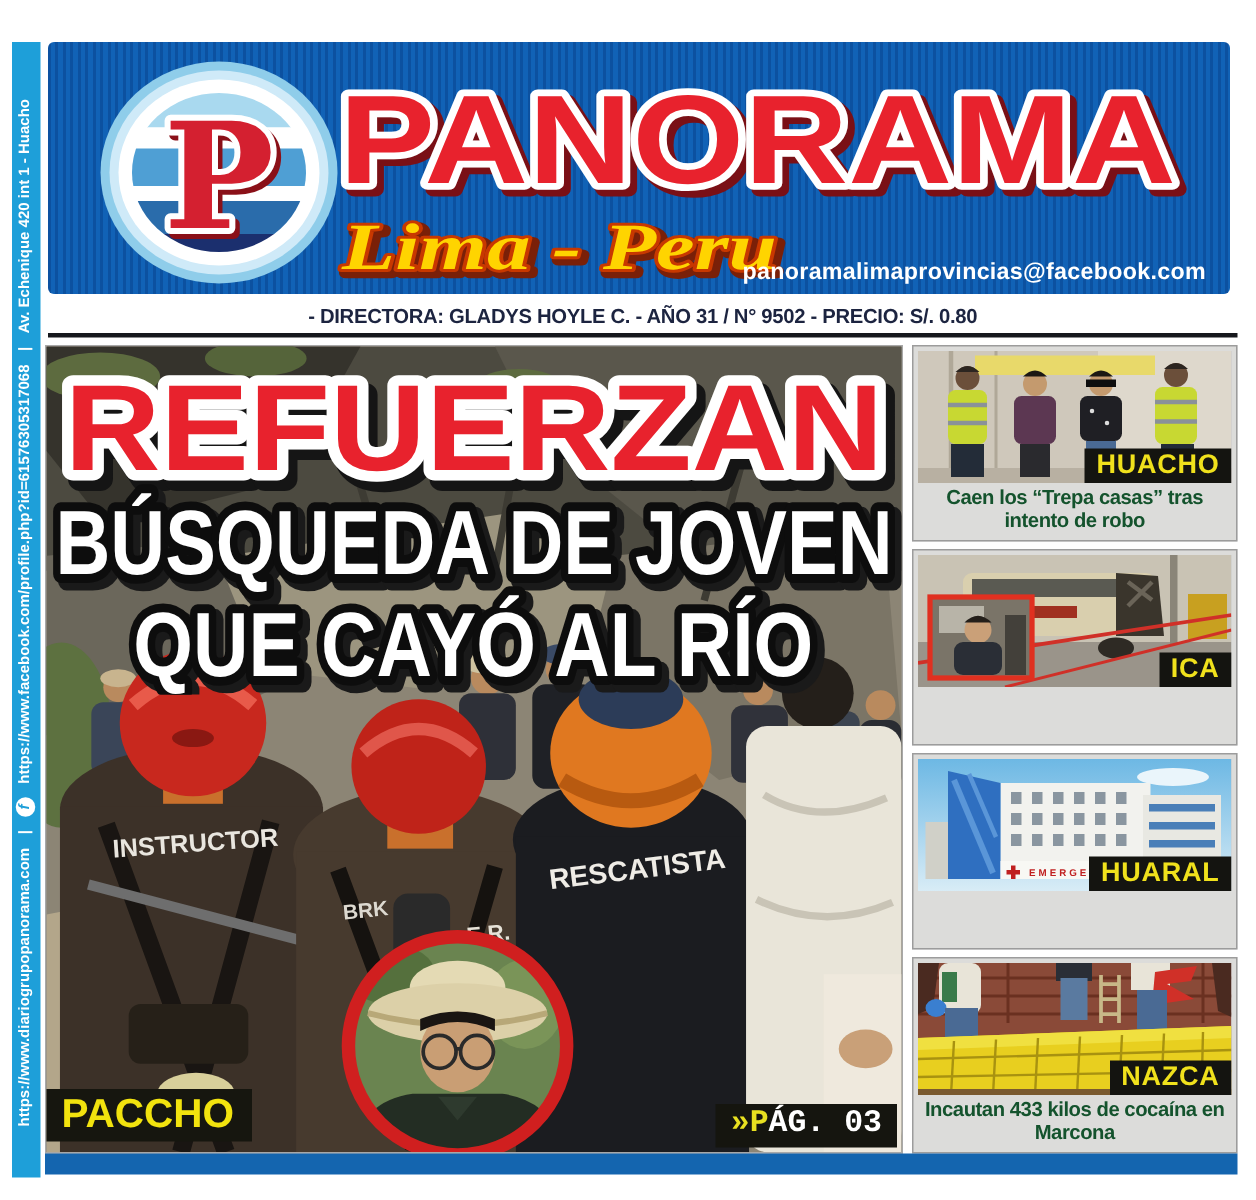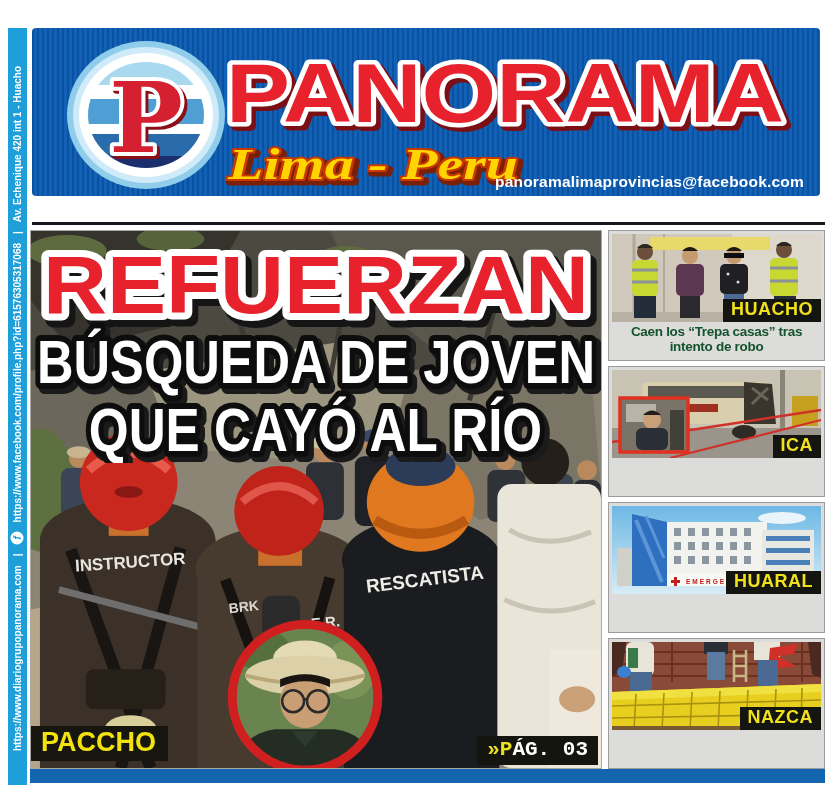--- a/index.html
+++ b/index.html
@@ -103,20 +103,21 @@
 
     <svg class="subtitle-svg" viewBox="0 0 330 56">
       <text x="13" y="44" textLength="290" lengthAdjust="spacingAndGlyphs" font-family="Liberation Serif, serif" font-style="italic" font-weight="bold" font-size="44" fill="#7a2008" stroke="#7a2008" stroke-width="7" paint-order="stroke" stroke-linejoin="round">Lima - Peru</text>
       <text x="10" y="41" textLength="290" lengthAdjust="spacingAndGlyphs" font-family="Liberation Serif, serif" font-style="italic" font-weight="bold" font-size="44" fill="#ffd400" stroke="#c83800" stroke-width="4" paint-order="stroke" stroke-linejoin="round">Lima - Peru</text>
     </svg>
 
     <div class="masthead-email">panoramalimaprovincias@facebook.com</div>
   </div>
 
   <div class="dateline">
+    <span class="dl-info">- DIRECTORA: GLADYS HOYLE C. -  AÑO 31 / N° 9502 - PRECIO: S/. 0.80</span>
   </div>
 
   <div class="main-photo">
     <svg class="scene-svg" viewBox="0 0 572 539" preserveAspectRatio="none">
 
       <rect x="0" y="0" width="572" height="539" fill="#8c8575"></rect>
       <rect x="0" y="0" width="572" height="150" fill="#4c4a40"></rect>
       <polygon points="0,0 210,0 160,90 40,120 0,70" fill="#35332c"></polygon>
       <polygon points="300,0 572,0 572,110 430,140 330,60" fill="#5a574c"></polygon>
       <polygon points="120,140 320,110 420,180 260,230 90,210" fill="#9c957f"></polygon>
@@ -406,17 +407,18 @@
               <line x1="80" y1="50" x2="78" y2="88"></line>
             <line x1="108" y1="49" x2="106" y2="88"></line>
               <line x1="136" y1="48" x2="134" y2="88"></line>
               <line x1="164" y1="47" x2="162" y2="88"></line>
               <line x1="190" y1="46" x2="189" y2="88"></line>
           </g>
           <rect x="0" y="84" width="209" height="4" fill="#7a5a30"></rect>
         </svg>
         <div class="brief-tag">NAZCA</div>
       </div>
+      <div class="brief-caption">Incautan 433 kilos de cocaína en Marcona</div>
     </div>
   </div>
 
   <div class="bottom-bar"></div>
 </div>
 
 </body></html>

